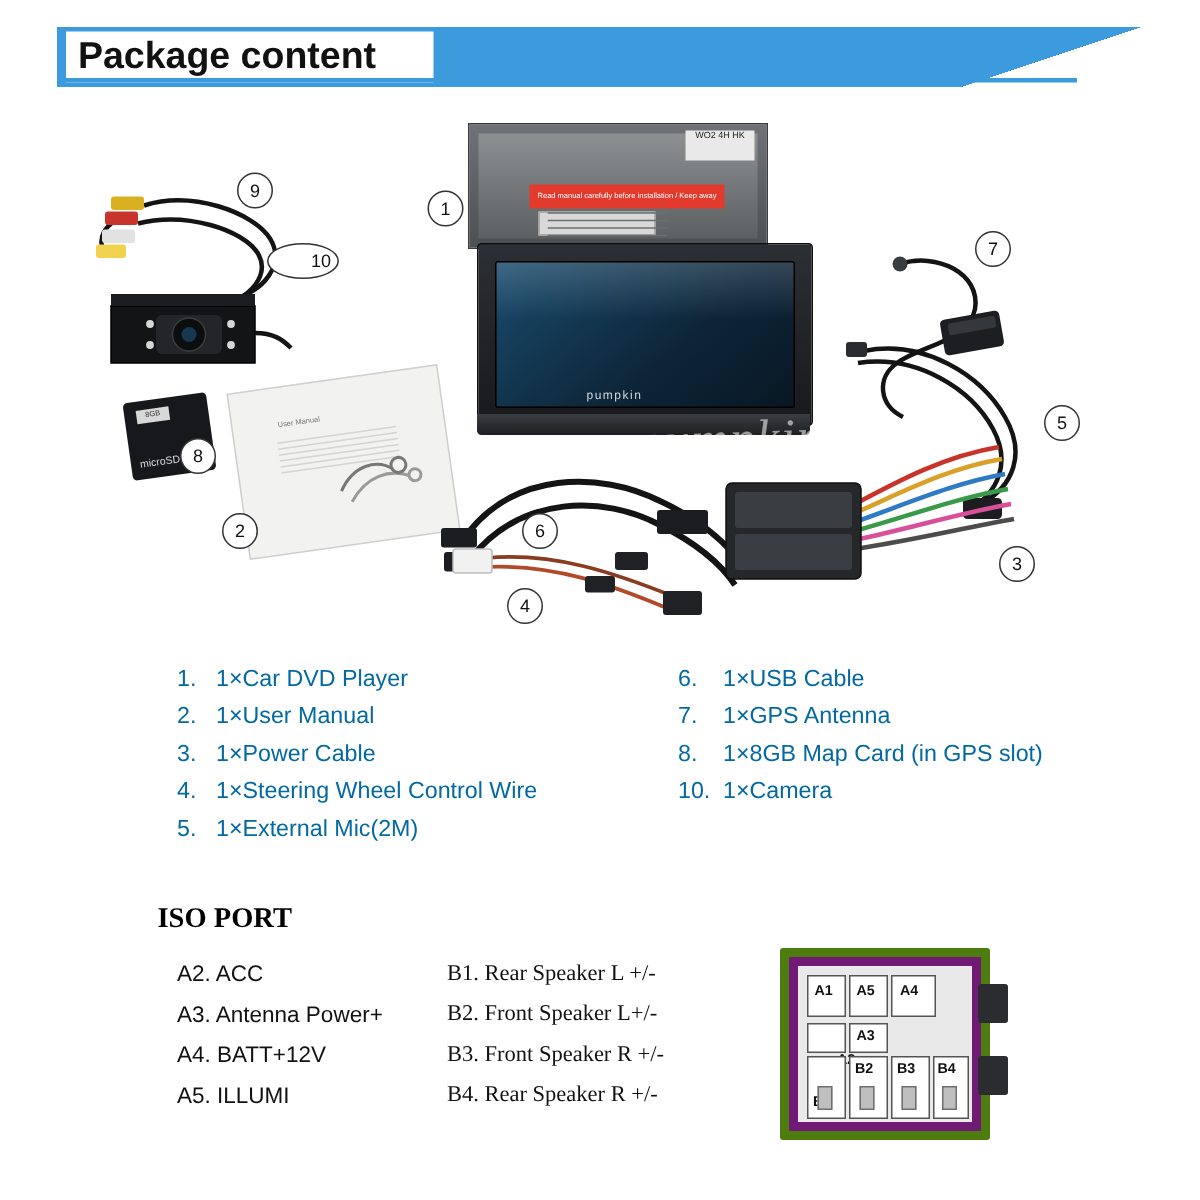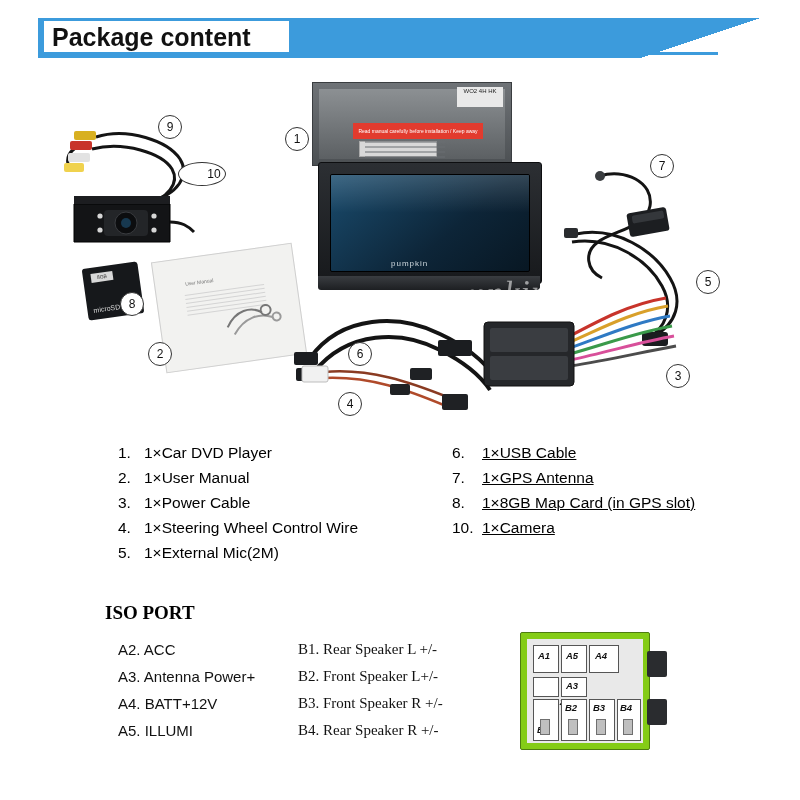--- a/index.html
+++ b/index.html
@@ -71,38 +71,38 @@
 
   
   .manual{position:absolute;left:128px;top:182px;width:140px;height:110px;background:#f2f2f0;
     border:1px solid #cfcfcf;transform:rotate(-8deg);}
   .manual-title{position:absolute;left:30px;top:22px;font-size:5px;color:#777;}
   .manual-lines{position:absolute;left:28px;top:36px;width:80px;}
   .manual-lines i{display:block;height:1px;background:#d4d4d4;margin-bottom:3px;}
 
   
   .list{position:absolute;left:0;top:440px;width:800px;}
-  .col{position:absolute;font-size:15.5px;line-height:25px;color:#000000;}
+  .col{position:absolute;font-size:15.5px;line-height:25px;color:#0369a1;}
   .col-left{left:118px;top:0;width:340px;}
-  .col-right{left:452px;top:0;width:330px;text-decoration:underline;}
+  .col-right{left:452px;top:0;width:330px;}
   .li{white-space:nowrap;}
   .li .num{display:inline-block;width:26px;}
   .col-right .li .num{width:30px;}
 
   
   .iso-title{position:absolute;left:105px;top:602px;font-size:19px;font-weight:bold;
     font-family:"Liberation Serif",serif;}
   .iso-col{position:absolute;font-size:15px;line-height:27px;color:#111;}
   .iso-a{left:118px;top:636px;}
   .iso-b{left:298px;top:636px;font-family:Liberation Serif, serif;}
 
   
   .iso-img{position:absolute;left:520px;top:626px;width:160px;height:128px;}
-  .iso-body{position:absolute;left:0;top:6px;width:128px;height:116px;background:#84cc16;
-    border:1px solid #4d7c0f;border-radius:2px;font-style:italic;}
+  .iso-body{position:absolute;left:0;top:6px;width:128px;height:116px;background:#701a75;
+    border:6px solid #4d7c0f;border-radius:2px;}
   .iso-inner{position:absolute;left:6px;top:6px;width:116px;height:104px;background:#e9e9e9;}
   .iso-tab{position:absolute;right:-18px;top:18px;width:20px;height:26px;background:#2a2c2f;border-radius:2px;}
   .iso-tab2{position:absolute;right:-18px;top:66px;width:20px;height:26px;background:#2a2c2f;border-radius:2px;}
   .iso-cell{position:absolute;background:#fff;border:1px solid #555;}
   .iso-lab{position:absolute;font-size:9.5px;color:#111;font-weight:bold;}
   .pin{position:absolute;width:8px;height:14px;background:#bfbfbf;border:1px solid #6f6f6f;}
 </style>
 </head>
 <body>
 

